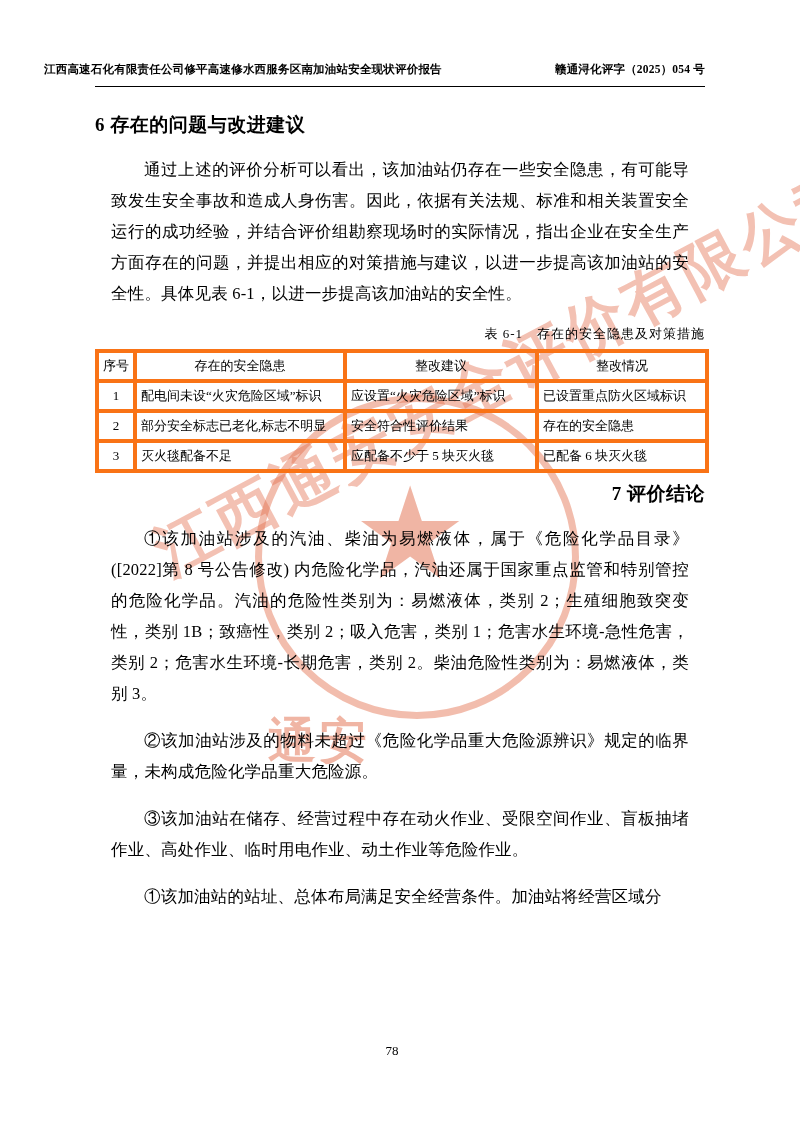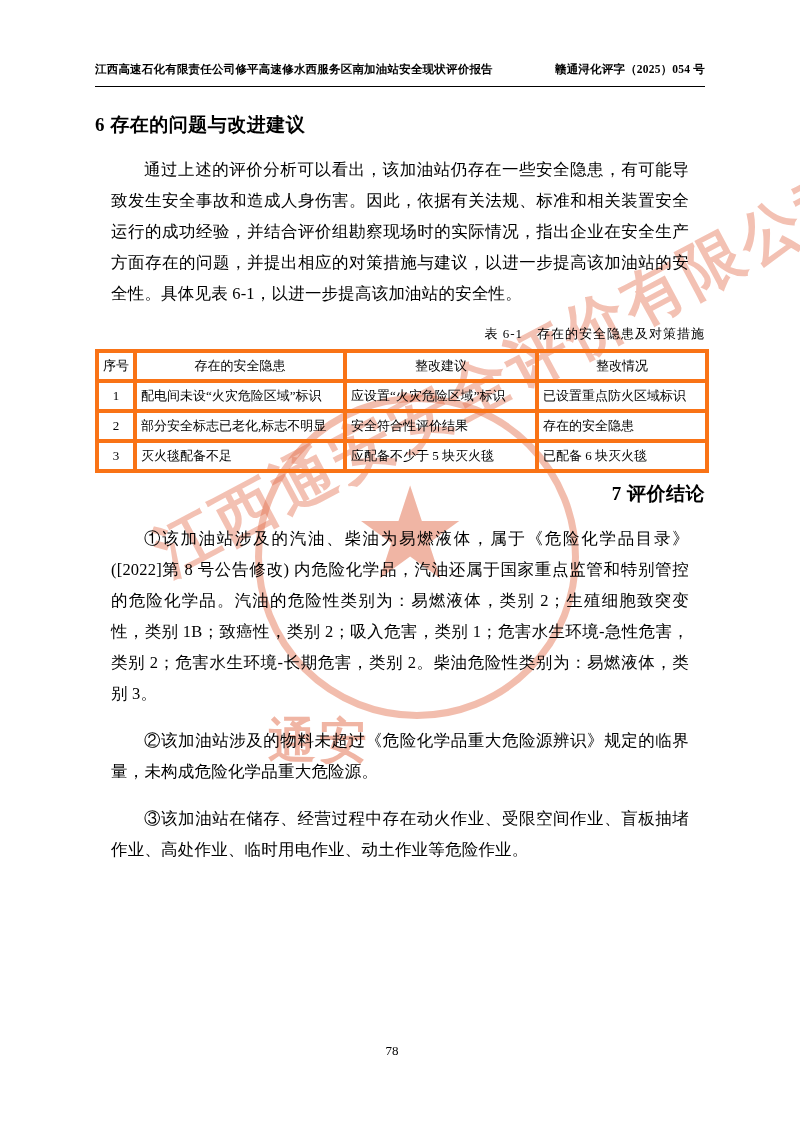--- a/index.html
+++ b/index.html
@@ -75,21 +75,21 @@
   .content {
     position: relative;
     z-index: 2;
   }
 
   .header {
     position: absolute;
     left: 0;
     top: 62px;
     width: 800px;
-    padding: 0 95px 4px 95px;
+    padding: 0 95px 4px 44px;
     box-sizing: border-box;
     display: flex;
     justify-content: space-between;
     align-items: flex-end;
     font-size: 11.5px;
     font-weight: bold;
     letter-spacing: 0.2px;
   }
   .header-rule {
     position: absolute;
@@ -226,19 +226,20 @@
             <td>应配备不少于 5 块灭火毯</td>
             <td>已配备 6 块灭火毯</td>
           </tr>
         </tbody>
       </table>
 
       <h2 class="sec sec2">7 评价结论</h2>
       <p class="para">①该加油站涉及的汽油、柴油为易燃液体，属于《危险化学品目录》([2022]第 8 号公告修改) 内危险化学品，汽油还属于国家重点监管和特别管控的危险化学品。汽油的危险性类别为：易燃液体，类别 2；生殖细胞致突变性，类别 1B；致癌性，类别 2；吸入危害，类别 1；危害水生环境-急性危害，类别 2；危害水生环境-长期危害，类别 2。柴油危险性类别为：易燃液体，类别 3。</p>
       <p class="para">②该加油站涉及的物料未超过《危险化学品重大危险源辨识》规定的临界量，未构成危险化学品重大危险源。</p>
       <p class="para">③该加油站在储存、经营过程中存在动火作业、受限空间作业、盲板抽堵作业、高处作业、临时用电作业、动土作业等危险作业。</p>
+      <p class="para">①该加油站的站址、总体布局满足安全经营条件。加油站将经营区域分</p>
 
     </div>
 
     <div class="pagenum">78</div>
 
   </div>
 </div>
 
 </body></html>

